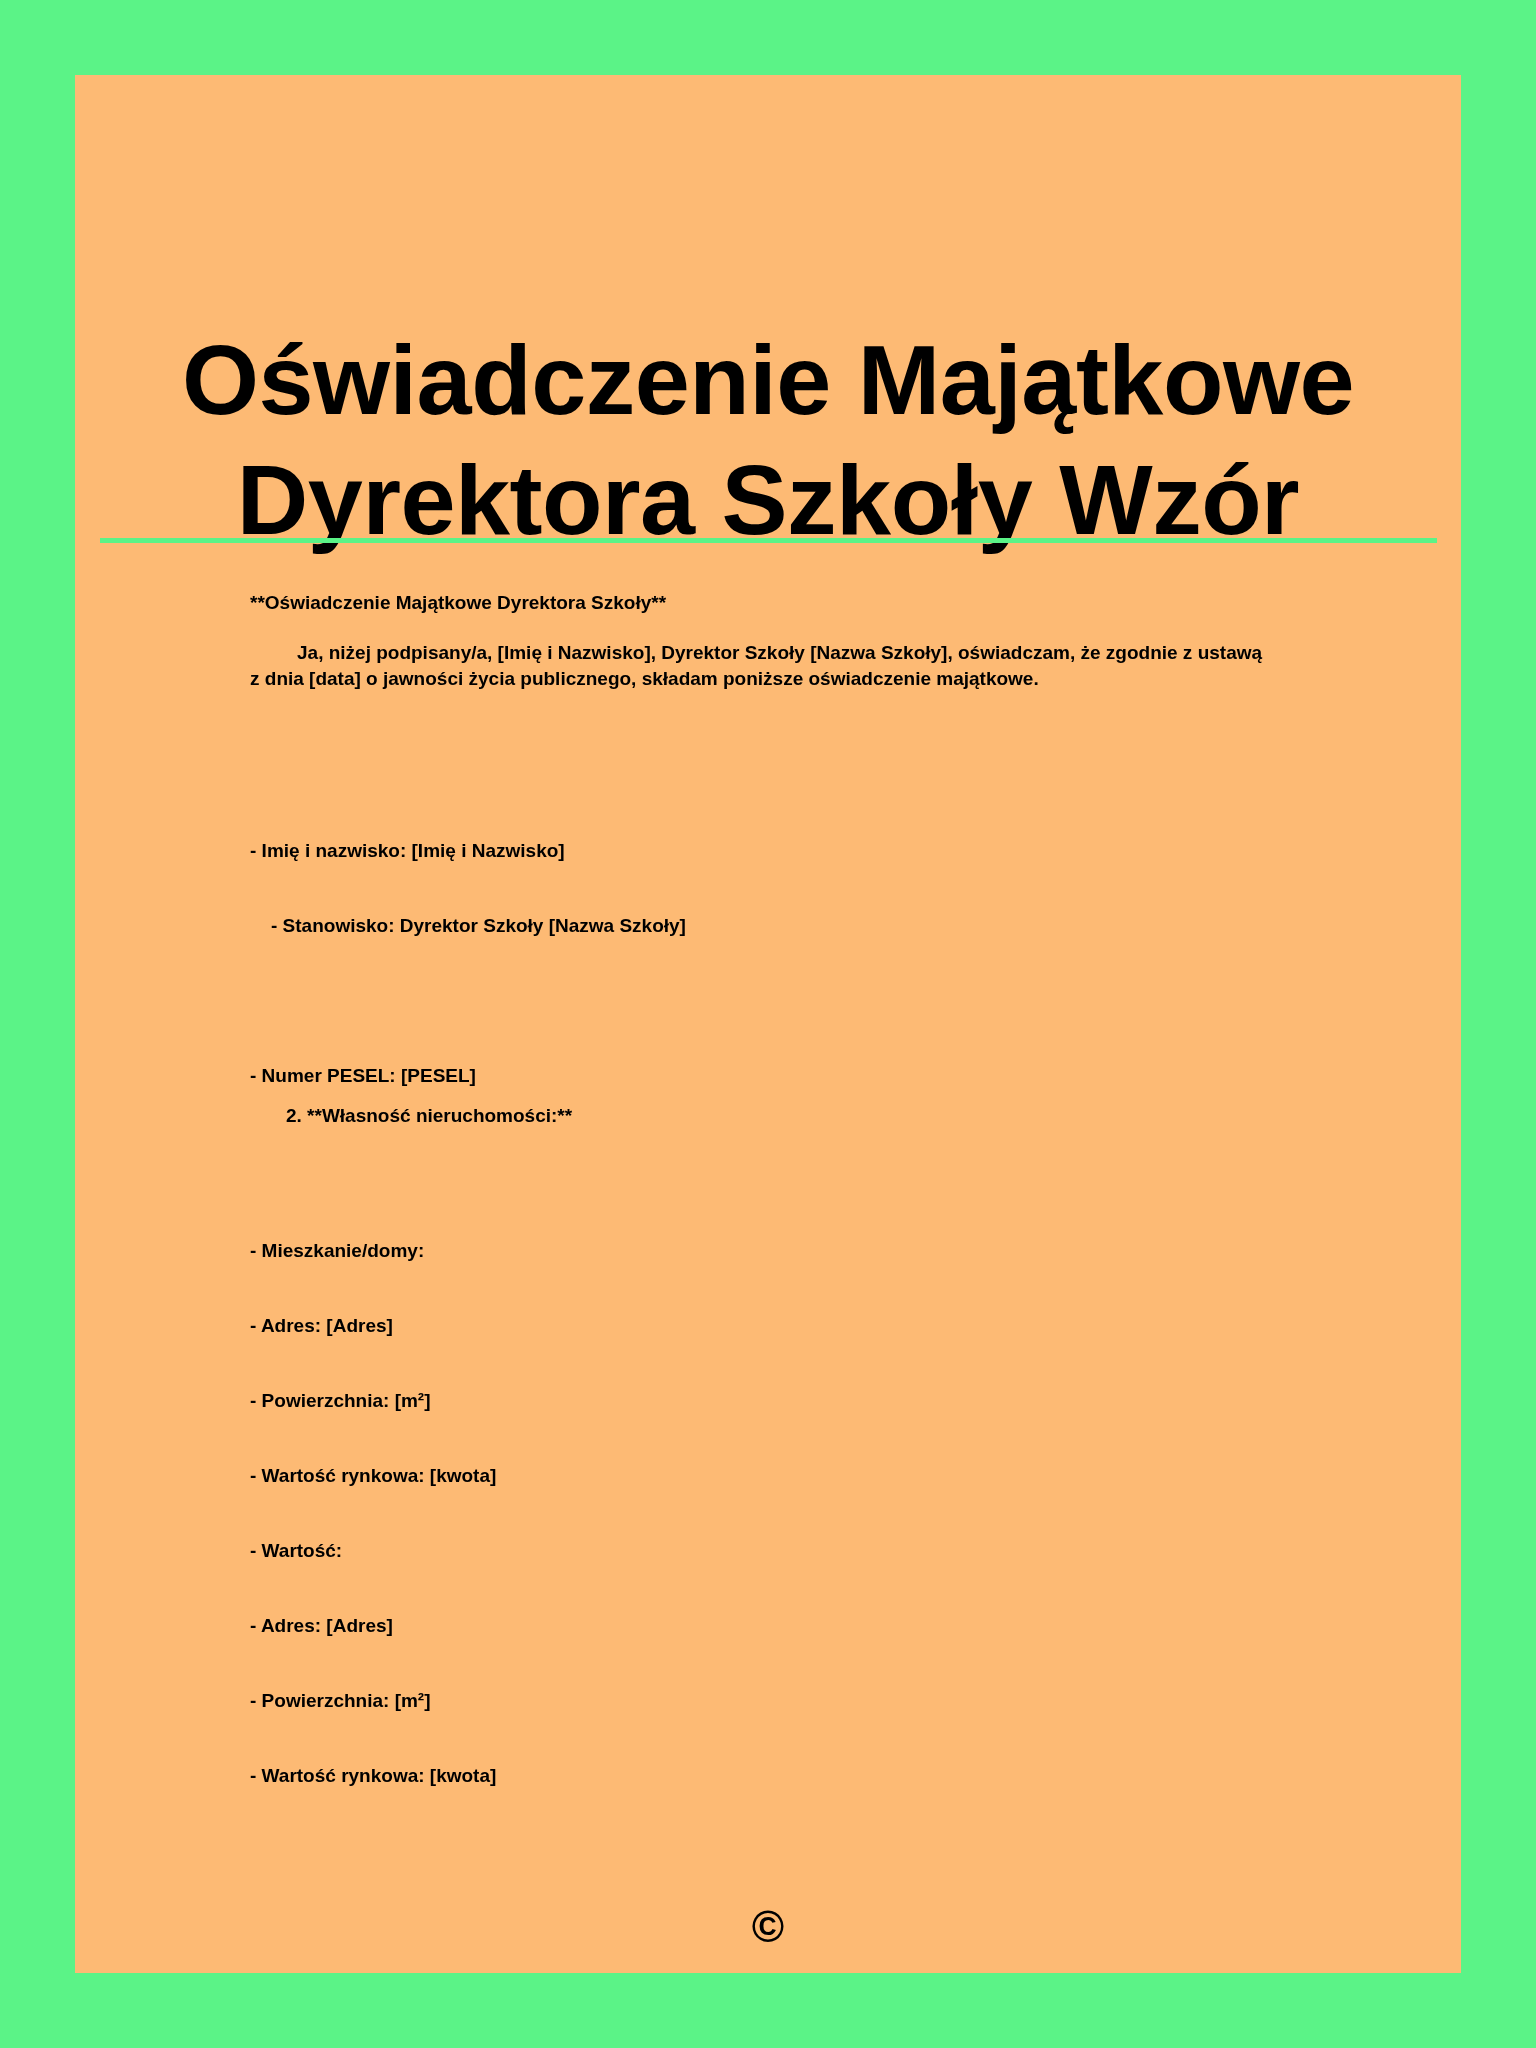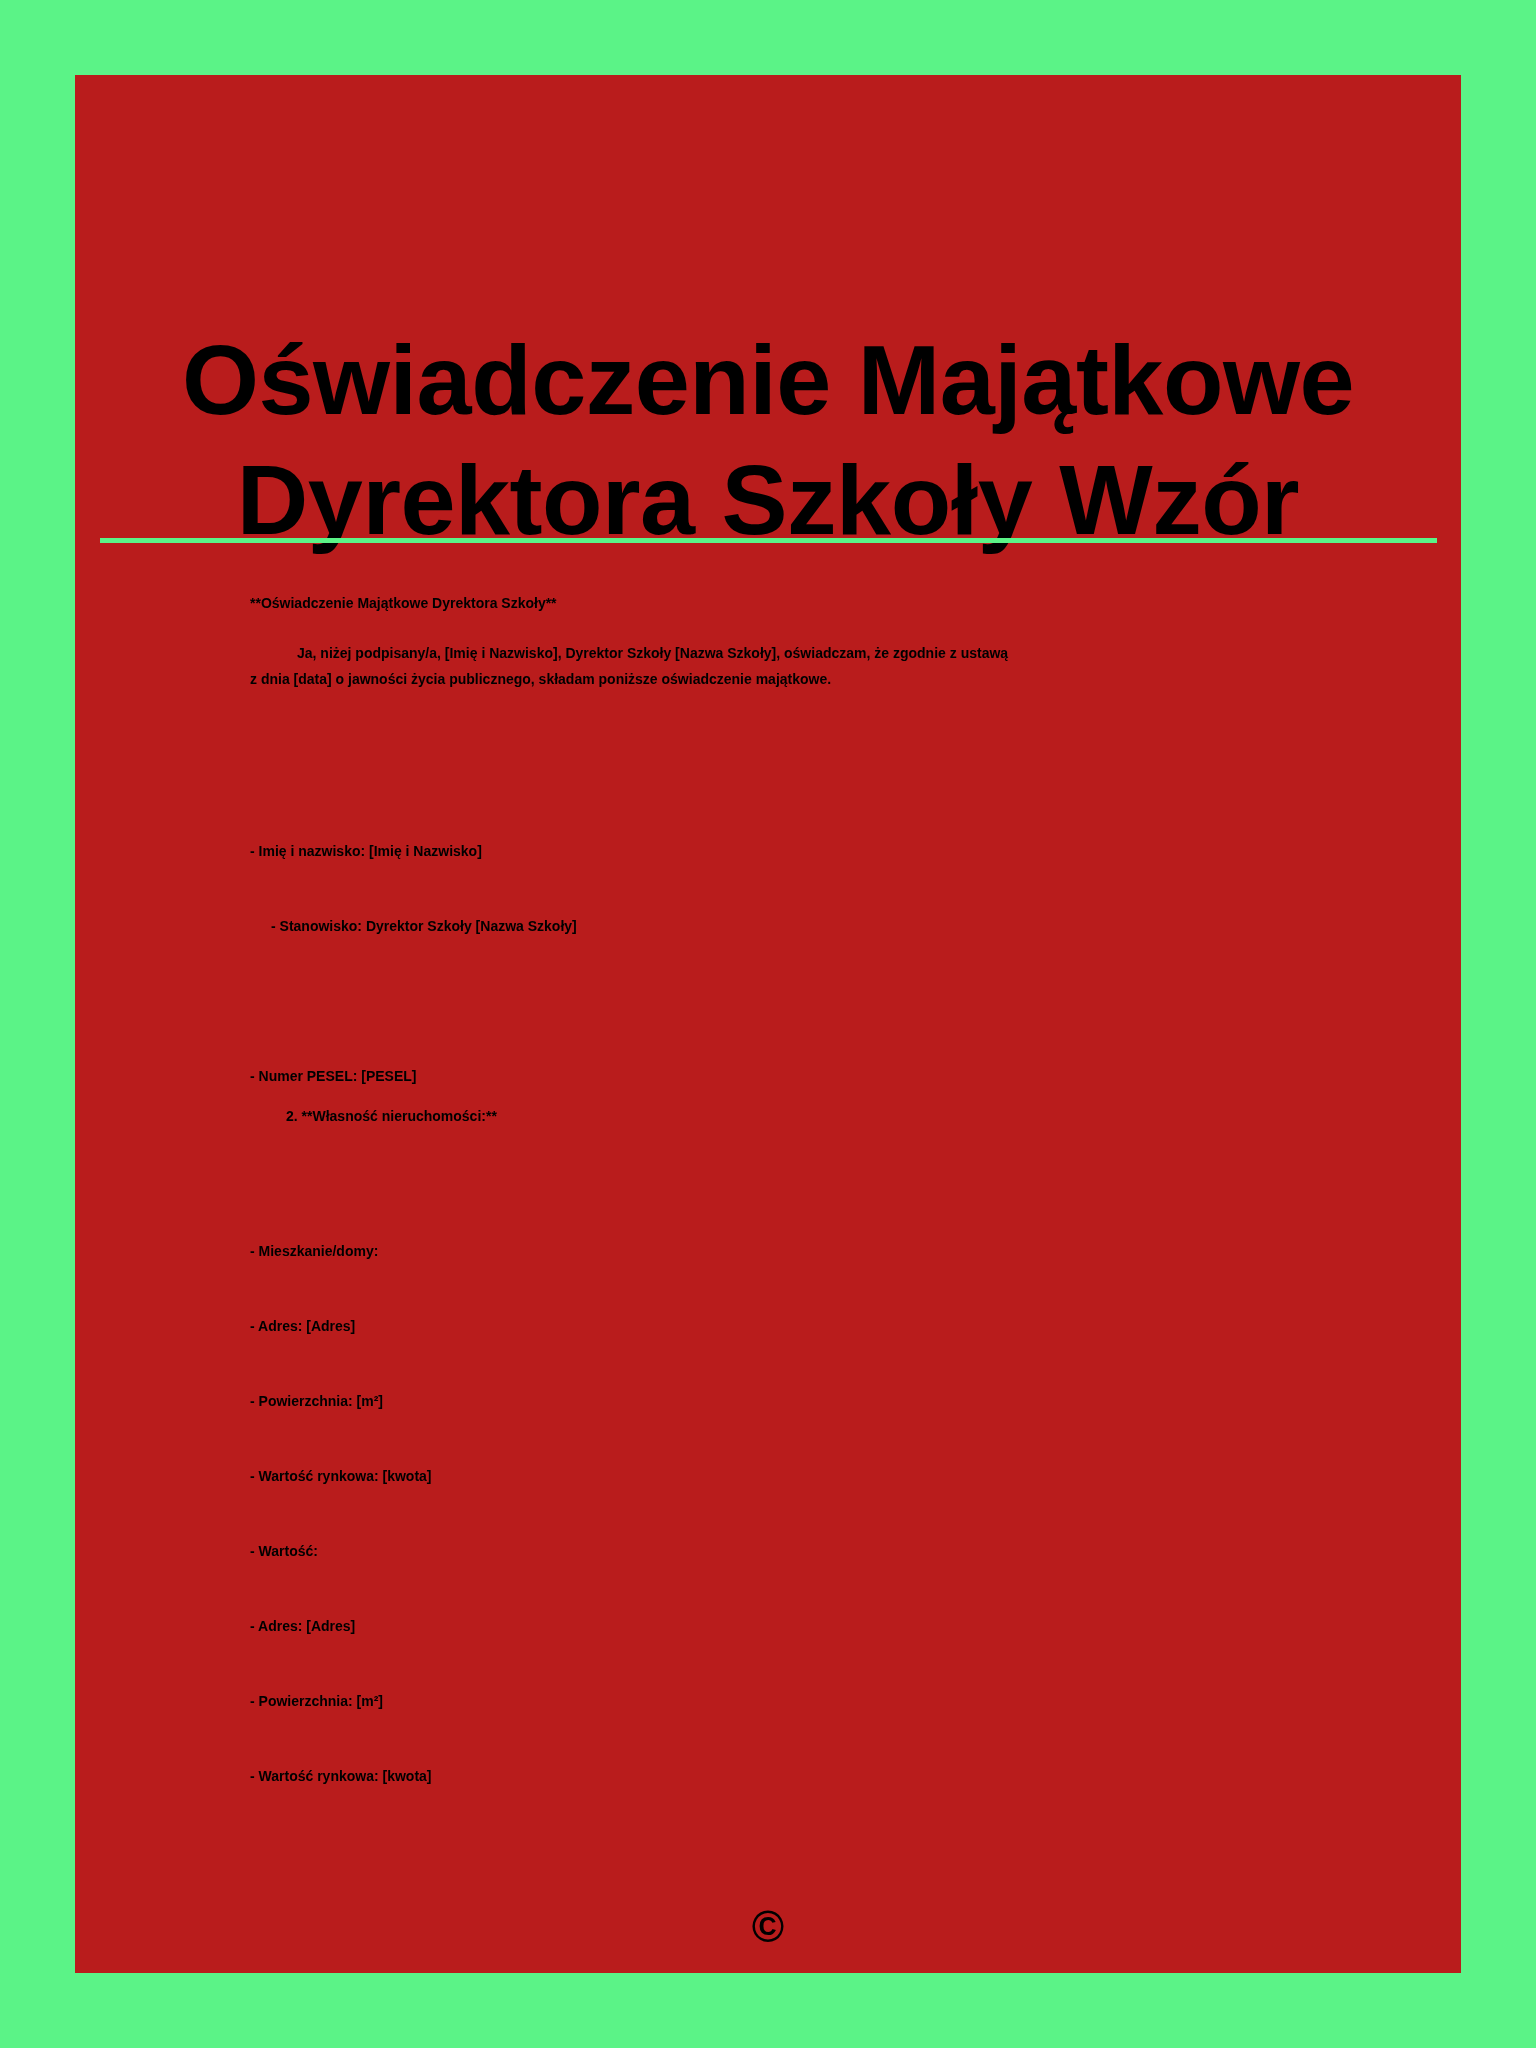--- a/index.html
+++ b/index.html
@@ -8,21 +8,21 @@
     background: #5BF387;
     position: relative;
     overflow: hidden;
     font-family: "Liberation Sans", sans-serif;
     color: #000;
   }
   .page {
     position: absolute;
     left: 75px; top: 75px;
     width: 1386px; height: 1898px;
-    background: #b91c1c;
+    background: #fdba74;
   }
   .title {
     position: absolute;
     left: 0; top: 245px;
     width: 1386px;
     margin: 0;
     text-align: center;
     font-weight: bold;
     font-size: 99px;
     line-height: 120px;
@@ -35,21 +35,21 @@
     left: 25px; top: 463px;
     width: 1337px; height: 5px;
     background: #5BF387;
     border: 0; margin: 0;
   }
   .body-text {
     position: absolute;
     left: 175px;
     width: 1040px;
     font-weight: bold;
-    font-size: 14px;
+    font-size: 19px;
     line-height: 26px;
     margin: 0;
     white-space: nowrap;
   }
   .copyright {
     position: absolute;
     left: 0; width: 1386px;
     top: 1827px;
     text-align: center;
     font-weight: bold;

